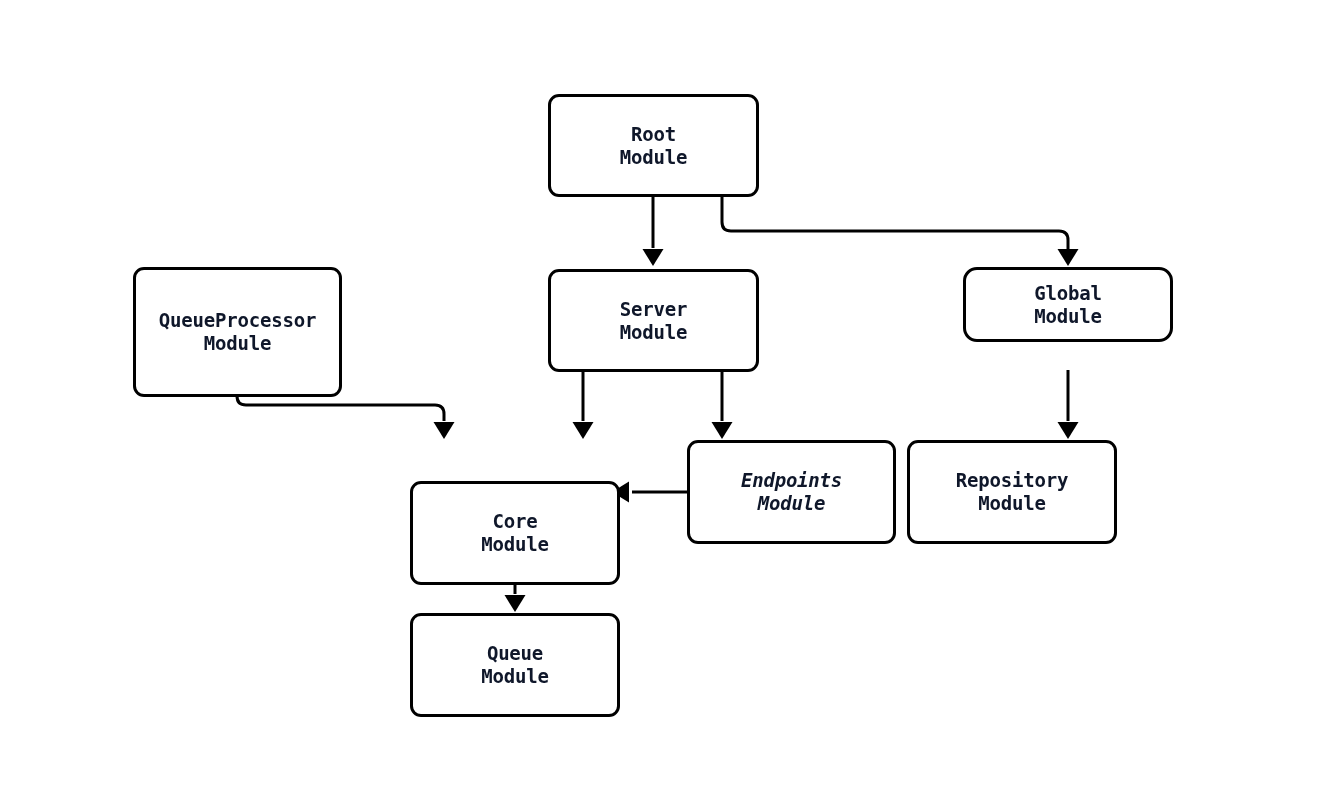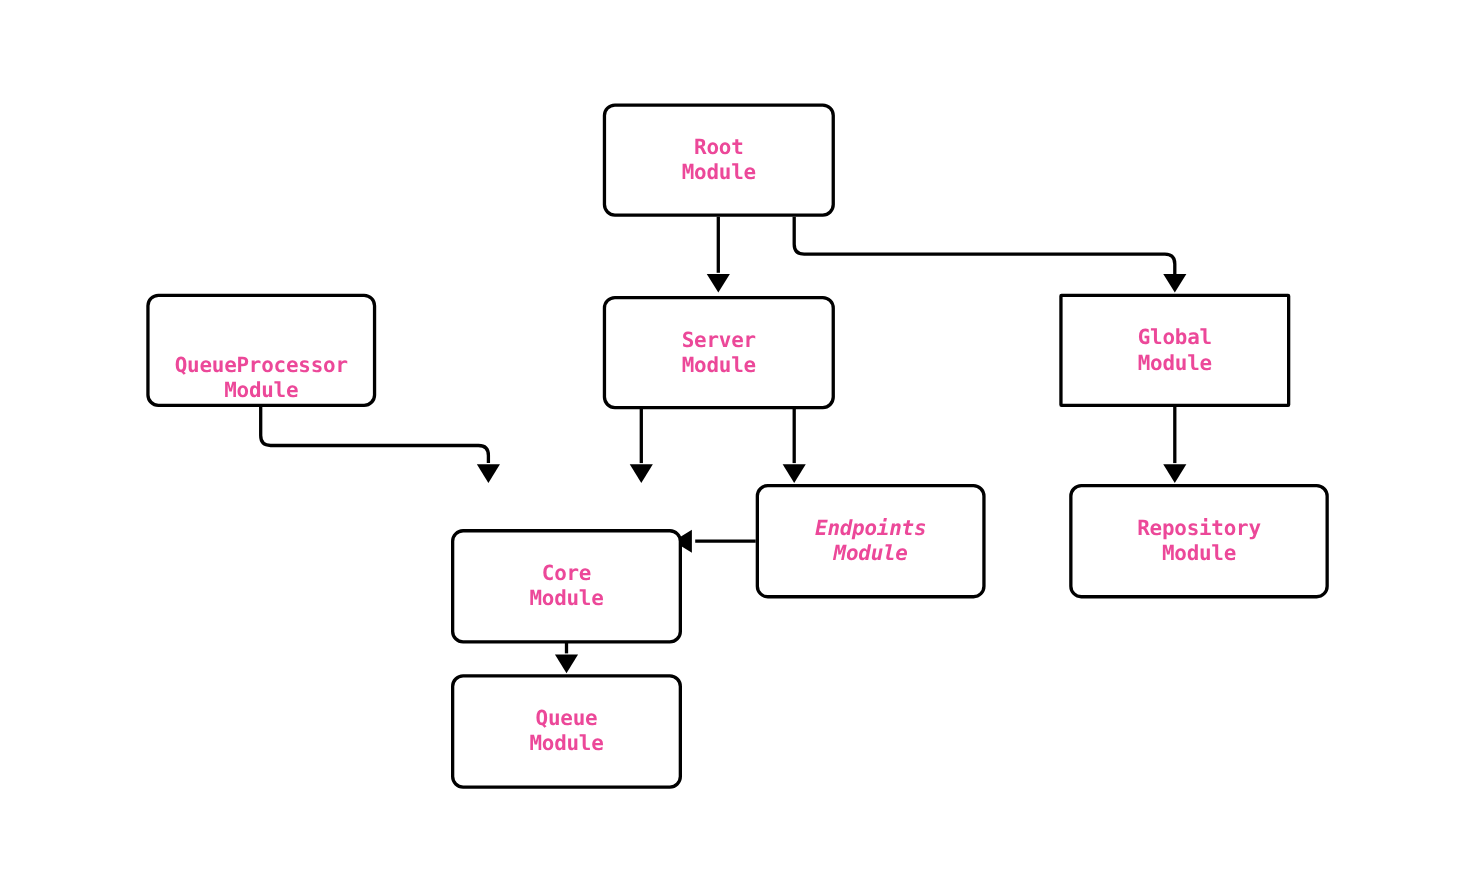--- a/index.html
+++ b/index.html
@@ -37,21 +37,21 @@
     flex-direction: column;
     align-items: center;
     justify-content: center;
     z-index: 2;
   }
   .node-line {
     font-family: "DejaVu Sans Mono", "Liberation Mono", monospace;
     font-size: 19px;
     font-weight: bold;
     line-height: 23px;
-    color: #ec4899;
+    color: #0f172a;
     white-space: pre;
     letter-spacing: -0.2px;
   }
 </style>
 </head>
 <body>
 
 <div id="diagram-canvas">
 
   <svg id="edge-layer" viewBox="0 0 1337 809" width="1337" height="809" xmlns="http://www.w3.org/2000/svg">
@@ -80,41 +80,41 @@
         <polygon points="515,612 504.5,595 525.5,595" fill="#000000"></polygon>
         <polygon points="1068,439 1057.5,422 1078.5,422" fill="#000000"></polygon>
       </g>
   </svg>
 
   <div id="node-layer">
       <div class="node" style="left: 548px; top: 94px; width: 211px; height: 103px; border-radius: 11px; border-width: 3px; border-color: rgb(0, 0, 0); background: rgb(255, 255, 255);">
         <div class="node-line">Root</div>
         <div class="node-line">Module</div>
       </div>
-      <div class="node" style="left: 133px; top: 267px; width: 209px; height: 103px; border-radius: 11px; border-width: 3px; border-color: rgb(0, 0, 0); background: rgb(255, 255, 255); justify-content: flex-end;">
+      <div class="node" style="left: 133px; top: 267px; width: 209px; height: 130px; border-radius: 11px; border-width: 3px; border-color: rgb(0, 0, 0); background: rgb(255, 255, 255);">
         <div class="node-line">QueueProcessor</div>
         <div class="node-line">Module</div>
       </div>
       <div class="node" style="left: 548px; top: 269px; width: 211px; height: 103px; border-radius: 11px; border-width: 3px; border-color: rgb(0, 0, 0); background: rgb(255, 255, 255);">
         <div class="node-line">Server</div>
         <div class="node-line">Module</div>
       </div>
-      <div class="node" style="left: 963px; top: 267px; width: 210px; height: 103px; border-radius: 2px; border-width: 3px; border-color: rgb(0, 0, 0); background: rgb(255, 255, 255);">
+      <div class="node" style="left: 963px; top: 267px; width: 210px; height: 75px; border-radius: 14px; border-width: 3px; border-color: rgb(0, 0, 0); background: rgb(255, 255, 255);">
         <div class="node-line">Global</div>
         <div class="node-line">Module</div>
       </div>
       <div class="node" style="left: 410px; top: 440px; width: 210px; height: 104px; border-radius: 11px; border-width: 3px; border-color: rgb(0, 0, 0); background: rgb(255, 255, 255); margin-top: 41px;">
         <div class="node-line">Core</div>
         <div class="node-line">Module</div>
       </div>
       <div class="node" style="left: 687px; top: 440px; width: 209px; height: 104px; border-radius: 11px; border-width: 3px; border-color: rgb(0, 0, 0); background: rgb(255, 255, 255); font-style: italic;">
         <div class="node-line">Endpoints</div>
         <div class="node-line">Module</div>
       </div>
-      <div class="node" style="left: 972px; top: 440px; width: 236px; height: 104px; border-radius: 11px; border-width: 3px; border-color: rgb(0, 0, 0); background: rgb(255, 255, 255);">
+      <div class="node" style="left: 907px; top: 440px; width: 210px; height: 104px; border-radius: 11px; border-width: 3px; border-color: rgb(0, 0, 0); background: rgb(255, 255, 255);">
         <div class="node-line">Repository</div>
         <div class="node-line">Module</div>
       </div>
       <div class="node" style="left: 410px; top: 613px; width: 210px; height: 104px; border-radius: 11px; border-width: 3px; border-color: rgb(0, 0, 0); background: rgb(255, 255, 255);">
         <div class="node-line">Queue</div>
         <div class="node-line">Module</div>
       </div>
     </div>
 
 </div>

